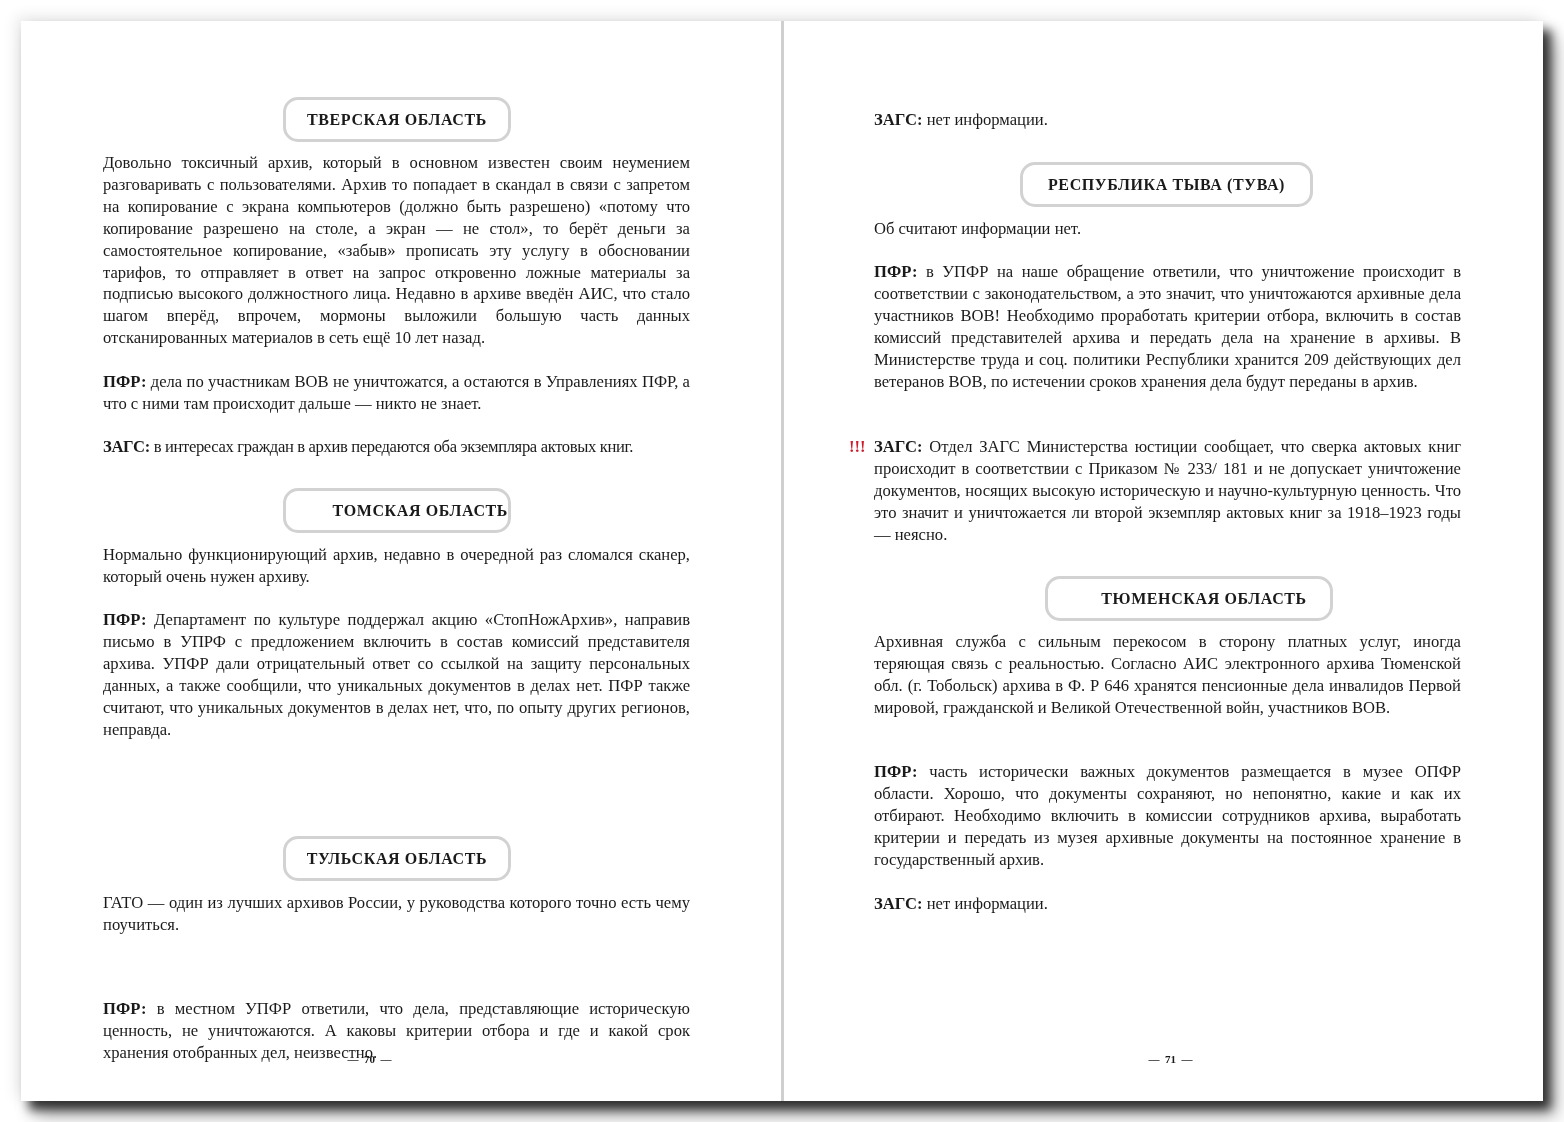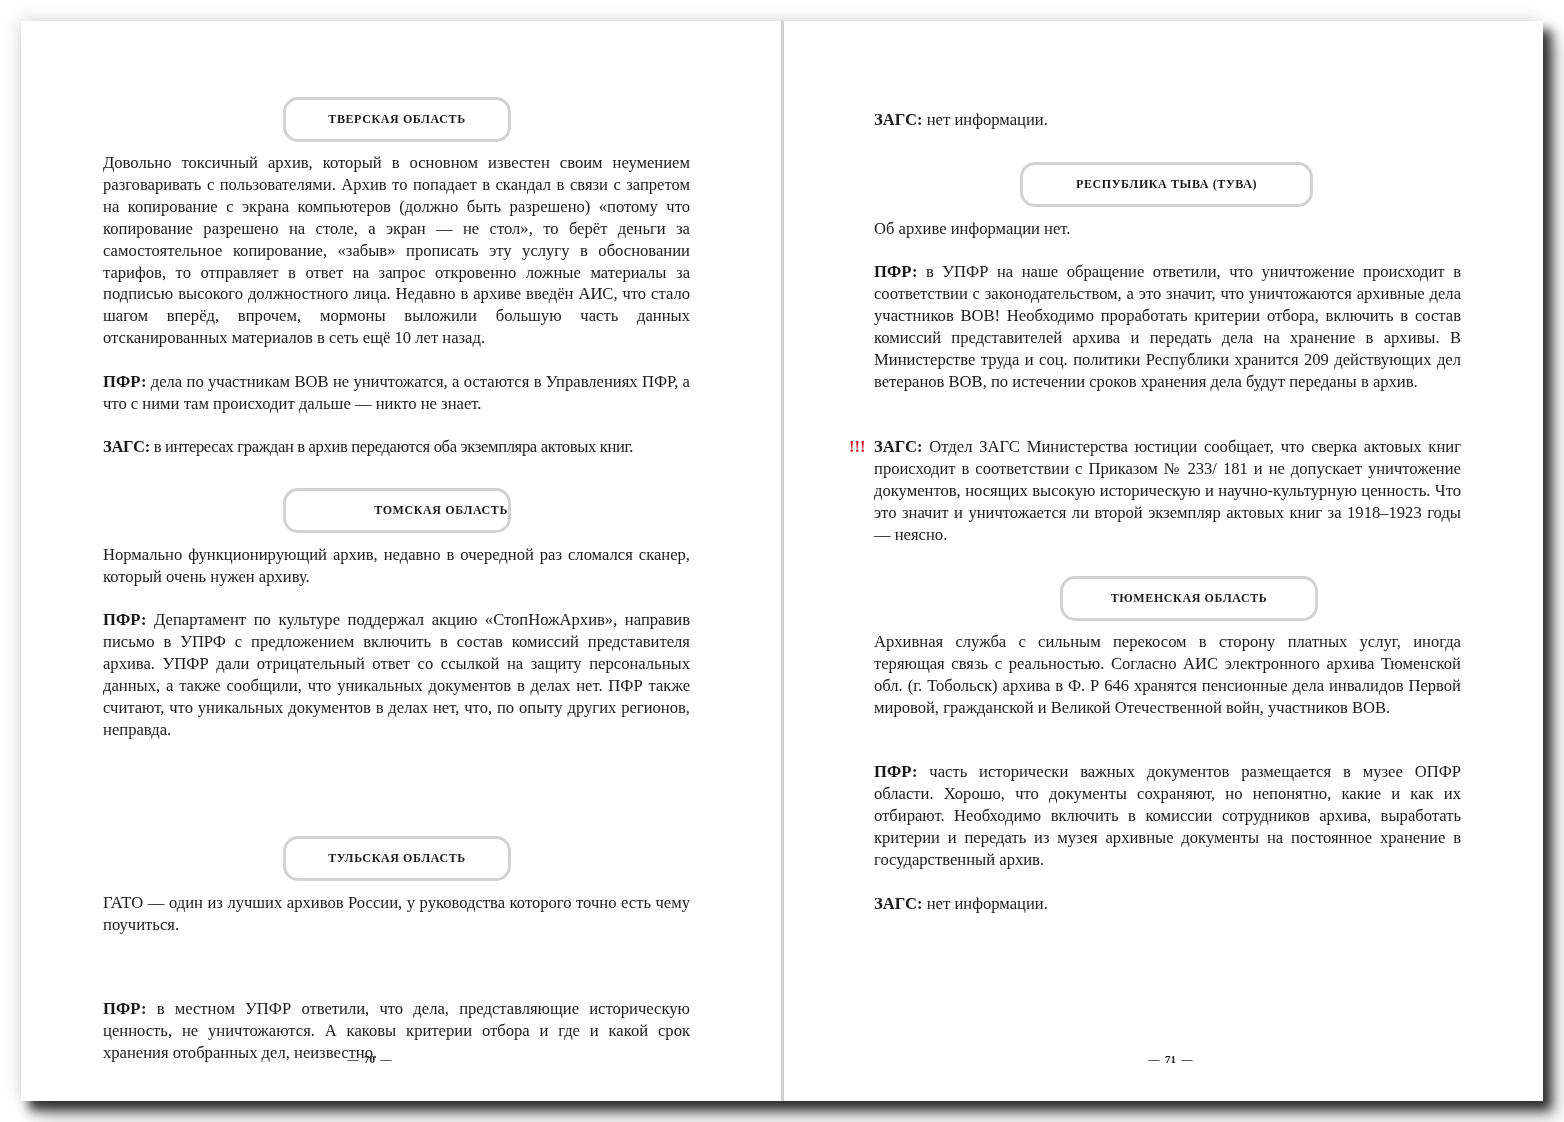--- a/index.html
+++ b/index.html
@@ -56,21 +56,21 @@
     position: absolute;
     height: 39px;
     border: 3px solid #d2d2d2;
     border-radius: 15px;
     background: #ffffff;
     display: flex;
     align-items: center;
     justify-content: center;
     font-family: "Liberation Serif", "DejaVu Serif", serif;
     font-weight: bold;
-    font-size: 12px;
+    font-size: 16px;
     letter-spacing: 0.6px;
     color: #1a1a1a;
     box-sizing: content-box;
     white-space: nowrap;
   }
 
   .page-num {
     position: absolute;
     top: 1020px;
     font-family: "Liberation Serif", "DejaVu Serif", serif;
@@ -133,30 +133,30 @@
 
   <div class="page right">
 
     <p class="text" style="top:88px;">
       <b>ЗАГС:</b><span> нет информации.</span>
     </p>
 
     <div class="heading-box" style="left:146px; top:141px; width:287px;text-align:right;">
       <span>РЕСПУБЛИКА ТЫВА (ТУВА)</span>
     </div>
-    <p class="text" style="top:197px;">Об архиве информации нет.</p>
+    <p class="text" style="top:197px;">Об считают информации нет.</p>
     <p class="text" style="top:240px;">
       <b>ПФР:</b><span> в УПФР на наше обращение ответили, что уничтожение происходит в соответствии с законодательством, а это значит, что уничтожаются архивные дела участников ВОВ! Необходимо проработать критерии отбора, включить в состав комиссий представителей архива и передать дела на хранение в архивы. В Министерстве труда и соц. политики Республики хранится 209 действующих дел ветеранов ВОВ, по истечении сроков хранения дела будут переданы в архив.</span>
     </p>
     <div class="text" style="top:415px;">
       <span class="alert-mark">!!!</span>
       <b>ЗАГС:</b><span> Отдел ЗАГС Министерства юстиции сообщает, что сверка актовых книг происходит в соответствии с Приказом № 233/ 181 и не допускает уничтожение документов, носящих высокую историческую и научно-культурную ценность. Что это значит и уничтожается ли второй экземпляр актовых книг за 1918–1923 годы — неясно.</span>
     </div>
 
-    <div class="heading-box" style="left:186px; top:555px; width:252px;">
+    <div class="heading-box" style="left:171px; top:555px; width:252px;padding-left:30px;">
       <span>ТЮМЕНСКАЯ ОБЛАСТЬ</span>
     </div>
     <p class="text" style="top:610px;">Архивная служба с сильным перекосом в сторону платных услуг, иногда теряющая связь с реальностью. Согласно АИС электронного архива Тюменской обл. (г. Тобольск) архива в Ф. Р 646 хранятся пенсионные дела инвалидов Первой мировой, гражданской и Великой Отечественной войн, участников ВОВ.</p>
     <p class="text" style="top:740px;">
       <b>ПФР:</b><span> часть исторически важных документов размещается в музее ОПФР области. Хорошо, что документы сохраняют, но непонятно, какие и как их отбирают. Необходимо включить в комиссии сотрудников архива, выработать критерии и передать из музея архивные документы на постоянное хранение в государственный архив.</span>
     </p>
     <p class="text" style="top:872px;">
       <b>ЗАГС:</b><span> нет информации.</span>
     </p>
 

